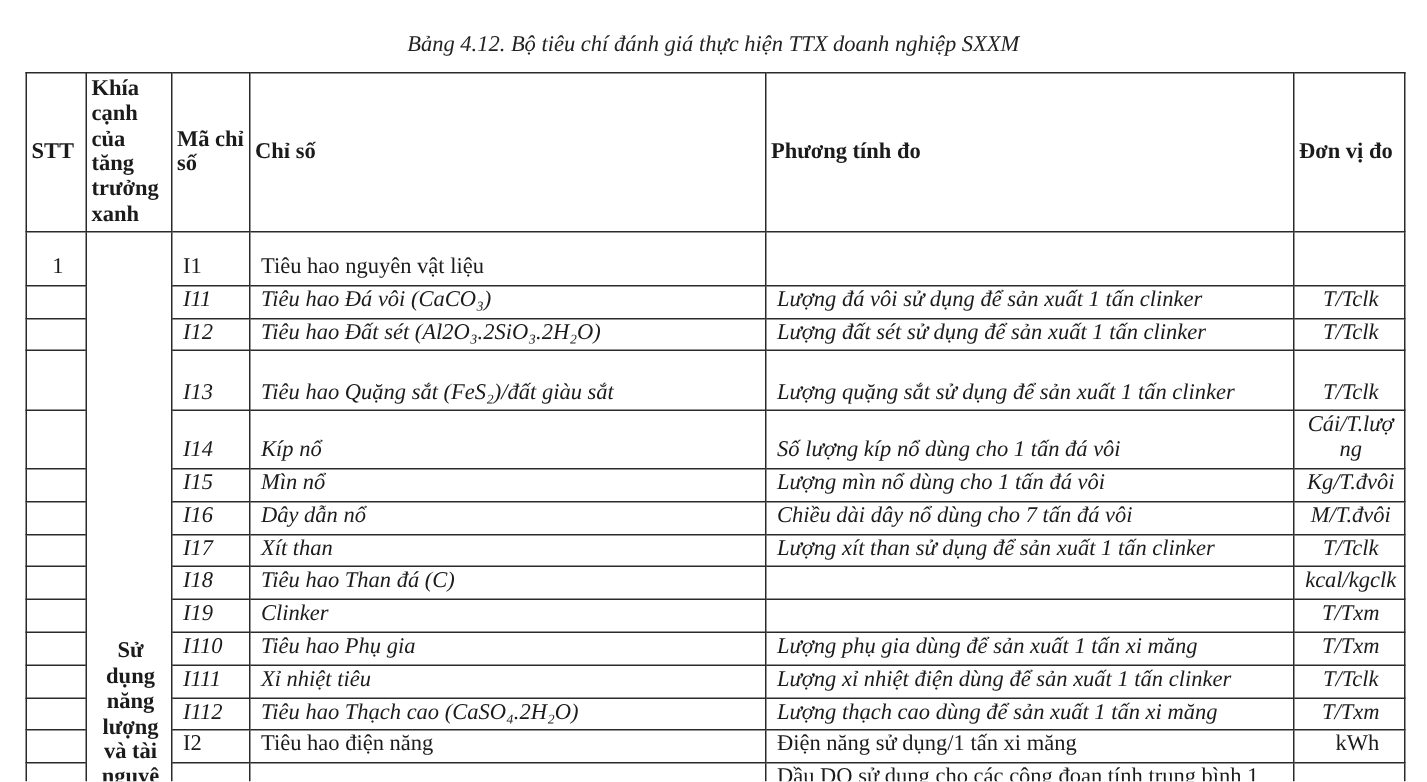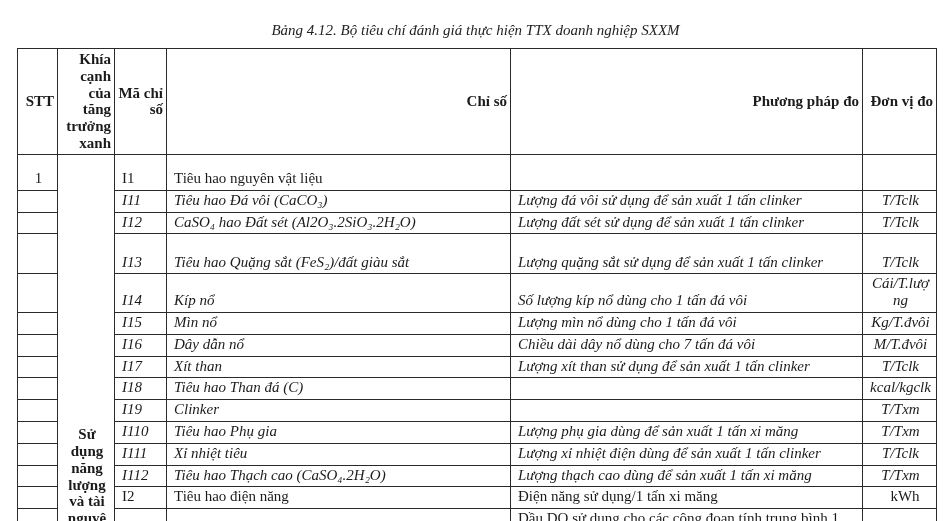--- a/index.html
+++ b/index.html
@@ -35,21 +35,21 @@
   table.main th, table.main td {
     border: 1px solid #2a2a2a;
     padding: 1px 5px 3px 7px;
     overflow: hidden;
     word-wrap: break-word;
   }
   
   table.main thead th {
     font-weight: bold;
     vertical-align: middle;
-    text-align: right;
+    text-align: left;
     padding: 2px 3px;
     height: 95px;
   }
   th.al { text-align: left; padding-left: 9px; }
   
   table.main tbody td { vertical-align: bottom; background: #fff; }
   td.stt { text-align: center; vertical-align: middle; padding: 0; }
   td.aspect {
     font-weight: bold;
     text-align: center;
@@ -77,21 +77,21 @@
       <col style="width:344px">
         <col style="width:352px">
         <col style="width:74px">
     </colgroup>
     <thead>
       <tr>
         <th>STT</th>
         <th>Khía cạnh của tăng trưởng xanh</th>
         <th>Mã chỉ số</th>
         <th class="al">Chỉ số</th>
-        <th class="al">Phương pháp đo</th>
+        <th class="al">Phương tính đo</th>
         <th>Đơn vị đo</th>
       </tr>
     </thead>
     <tbody>
       <tr style="height:36px">
         <td class="stt">1</td>
         <td class="aspect" rowspan="15">Sử dụng năng lượng và tài nguyên</td>
         <td class="code">I1</td>
         <td class="ind">Tiêu hao nguyên vật liệu</td>
         <td class="meth"></td>
@@ -100,21 +100,21 @@
       <tr class="it" style="height:21px">
         <td class="stt"></td>
         <td class="code">I11</td>
         <td class="ind">Tiêu hao Đá vôi (CaCO₃)</td>
         <td class="meth">Lượng đá vôi sử dụng để sản xuất 1 tấn clinker</td>
         <td class="unit">T/Tclk</td>
       </tr>
       <tr class="it" style="height:21px">
         <td class="stt"></td>
         <td class="code">I12</td>
-        <td class="ind">CaSO₄ hao Đất sét (Al2O₃.2SiO₃.2H₂O)</td>
+        <td class="ind">Tiêu hao Đất sét (Al2O₃.2SiO₃.2H₂O)</td>
         <td class="meth">Lượng đất sét sử dụng để sản xuất 1 tấn clinker</td>
         <td class="unit">T/Tclk</td>
       </tr>
       <tr class="it" style="height:40px">
         <td class="stt"></td>
         <td class="code">I13</td>
         <td class="ind">Tiêu hao Quặng sắt (FeS₂)/đất giàu sắt</td>
         <td class="meth">Lượng quặng sắt sử dụng để sản xuất 1 tấn clinker</td>
         <td class="unit">T/Tclk</td>
       </tr>

